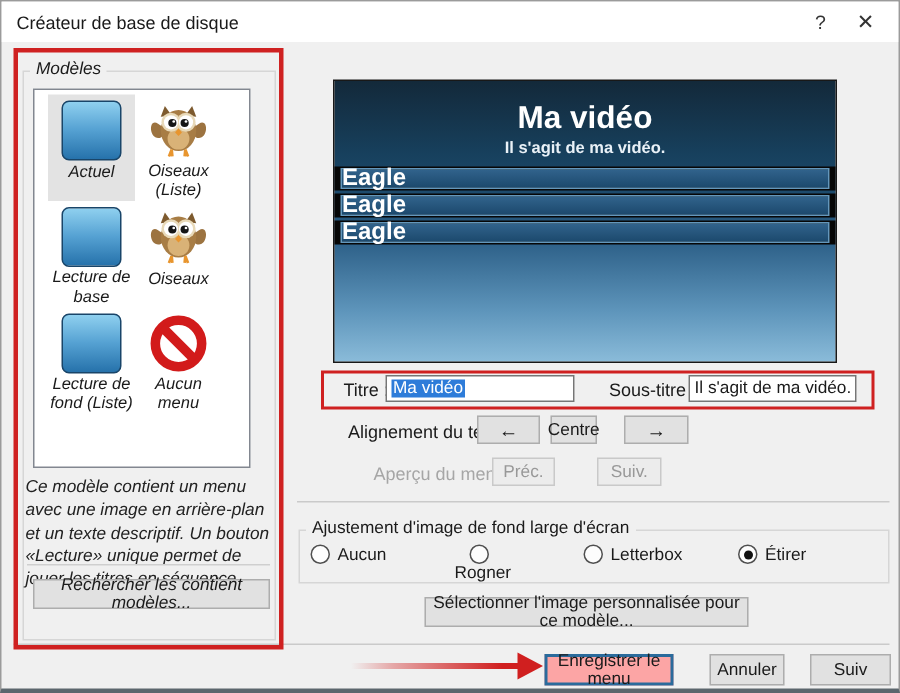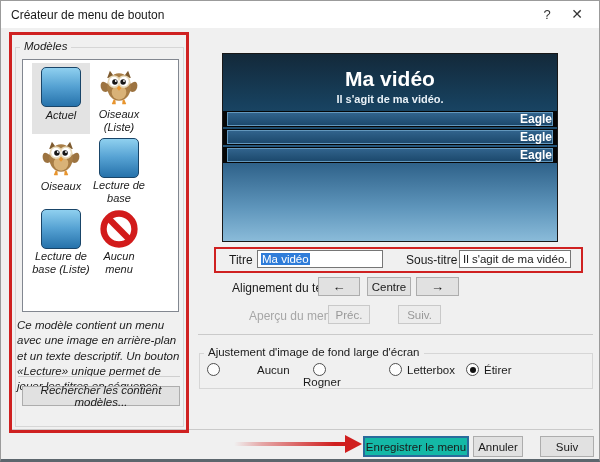--- a/index.html
+++ b/index.html
@@ -30,87 +30,87 @@
   .arrow-head { position:absolute; left:344px; top:434px; width:0; height:0;
     border-top:9px solid transparent; border-bottom:9px solid transparent; border-left:17px solid #d01f1f; }
 
   
   .groupbox { position:absolute; border:1px solid #d6d6d6; }
   .groupbox > .gb-label { position:absolute; top:-8px; left:4px; background:#f0f0f0; padding:0 4px; font-size:11.5px; color:#1a1a1a; white-space:nowrap; }
   .gb-modeles { left:14px; top:46px; width:169px; height:380px;font-style:italic; }
   .gb-widescreen { left:198px; top:352px; width:394px; height:36px; }
 
   
-  .tpl-list { position:absolute; left:6px; top:11px; width:157px; height:253px; background:#ffffff; border:1px solid #828790;
+  .tpl-list { position:absolute; left:6px; top:11px; width:145px; height:253px; background:#ffffff; border:1px solid #828790;
     display:grid; grid-template-columns:58px 58px; grid-auto-rows:71px; padding:3px 0 0 9px; }
   .tpl-item { display:flex; flex-direction:column; align-items:center; padding-top:2px; cursor:default; }
   .tpl-item.selected { background:#e3e3e3; }
   .tpl-icon-wrap { height:44px; display:flex; align-items:center; justify-content:center; }
   .tpl-label { font-size:11px; line-height:1.18; text-align:center; color:#1a1a1a; }
   .tpl-square { width:40px; height:40px; border-radius:5px; border:1px solid #194569;
     background:linear-gradient(180deg,#8fd0ef 0%,#56a2d3 48%,#2672ab 100%); }
 
   .tpl-desc { position:absolute; left:1px; top:270px; width:165px; font-size:11.5px; line-height:1.33; color:#222; }
   .tpl-divider { position:absolute; left:2px; top:328px; width:162px; height:1px; background:#cfcfcf; }
 
   
   .btn { position:absolute; background:#e1e1e1; border:1px solid #adadad; font-family:"Liberation Sans", sans-serif;
     font-size:11.5px; color:#1a1a1a; text-align:center; cursor:default; display:flex; align-items:center; justify-content:center; }
   .btn.disabled { background:#ececec; border-color:#c9c9c9; color:#989898; }
   .btn-search { left:6px; top:338px; width:158px; height:20px; }
-  .btn-save { left:362px; top:435px; width:106px; height:21px; border:2px solid #2a6b9c; background:#14b8a6; }
+  .btn-save { left:362px; top:435px; width:86px; height:21px; border:2px solid #2a6b9c; background:#fca5a5; }
   .btn-cancel { left:472px; top:435px; width:50px; height:21px; }
   .btn-aide { left:539px; top:435px; width:54px; height:21px; }
 
   
   .preview { position:absolute; left:221px; top:52px; width:336px; height:189px; border:1px solid #181818;
     background:linear-gradient(180deg,#13293a 0%, #17405d 26%, #1d4b6d 40%, #2e6189 58%, #5e95bb 82%, #8abbd9 100%); }
   .pv-title { margin-top:13px; text-align:center; font-size:21px; font-weight:bold; color:#ffffff; line-height:24px; }
   .pv-subtitle { margin-top:2px; text-align:center; font-size:11px; font-weight:bold; color:#e9f1f7; line-height:13px; }
   .pv-rows { margin-top:5px; }
   .pv-row { position:relative; height:16px; background:#060606; margin-bottom:2px; }
   .pv-bar { position:absolute; left:4px; right:4px; top:1px; bottom:1px; border:1px solid #6397bc;
     background:linear-gradient(180deg,#31638c 0%, #1c496d 100%);
-    color:#fff; font-size:12px; font-weight:bold; text-align:right; line-height:12px; }
+    color:#fff; font-size:16px; font-weight:bold; text-align:left; line-height:12px; }
 
   
   .lbl { position:absolute; font-size:12px; color:#1a1a1a; white-space:nowrap; }
   .lbl-disabled { color:#a6a6a6; }
   .textbox { position:absolute; height:18px; background:#ffffff; border:1px solid #767676; font-size:11.5px;
     padding:2px 2px 0 3px; white-space:nowrap; overflow:hidden; }
   .tb-titre { left:256px; top:249px; width:126px; }
   .tb-soustitre { left:458px; top:249px; width:112px; }
   .sel-text { background:#2e7cd9; color:#ffffff; padding:0 1px; }
 
   .btn-align-left   { left:317px; top:276px; width:42px; height:19px; font-size:13px; }
-  .btn-align-center { left:366px; top:276px; width:44px; height:19px; }
+  .btn-align-center { left:366px; top:276px; width:31px; height:19px; }
   .btn-align-right  { left:415px; top:276px; width:43px; height:19px; font-size:13px; }
   .btn-prec { left:327px; top:304px; width:42px; height:19px; }
   .btn-suiv { left:397px; top:304px; width:43px; height:19px; }
 
   .sep { position:absolute; height:1px; background:#cacaca; }
   .sep-1 { left:197px; top:333px; width:395px; }
   .sep-2 { left:8px; top:428px; width:584px; }
 
   
   .radio-opt { position:absolute; top:9px; display:flex; align-items:center; cursor:default; }
   .radio { width:13px; height:13px; border:1px solid #4f4f4f; border-radius:50%; background:#fdfdfd; position:relative; flex:0 0 auto; }
   .radio.checked::after { content:""; position:absolute; left:2.5px; top:2.5px; width:6px; height:6px; border-radius:50%; background:#111; }
   .radio-label { margin-left:5px; font-size:11.5px; }
-  .ro-0 { left:7px;gap:32px; } .ro-1 { left:98px;flex-direction:column; } .ro-2 { left:189px; } .ro-3 { left:266px; }
+  .ro-0 { left:7px; } .ro-1 { left:98px;flex-direction:column; } .ro-2 { left:189px; } .ro-3 { left:292px; }
 
   .btn-custom { left:282px; top:397px; width:216px; height:20px; }
 </style>
 </head>
 <body>
 
 <div class="window">
 
   <div class="titlebar">
-    <span class="title">Créateur de menu de bouton</span>
+    <span class="title">Créateur de base de disque</span>
     <span class="tb-btn tb-help">?</span>
     <span class="tb-btn tb-close">✕</span>
   </div>
 
   <div class="groupbox gb-modeles">
     <span class="gb-label">Modèles</span>
 
     <div class="tpl-list">
 
       <div class="tpl-item selected">
@@ -139,20 +139,27 @@
               <circle cx="27.5" cy="15.4" r="1" fill="#ffffff"></circle>
             <path d="M22 20.5 L19.5 23.5 L22 26 L24.5 23.5 Z" fill="#e8952e"></path>
             <path d="M17 36 L15 41 M17 36 L17.5 41 M27 36 L29 41 M27 36 L26.5 41" stroke="#e8952e" stroke-width="2"></path>
           </svg>
         </span>
         <span class="tpl-label">Oiseaux (Liste)</span>
       </div>
 
       <div class="tpl-item">
         <span class="tpl-icon-wrap">
+            <span class="tpl-square"></span>
+          </span>
+        <span class="tpl-label">Lecture de base</span>
+      </div>
+
+      <div class="tpl-item">
+        <span class="tpl-icon-wrap">
           <svg width="40" height="40" viewBox="0 0 44 44">
             <path d="M7 17 C1 13 0 24 5 27 C9 29 12 25 13 21 Z" fill="#9c7340"></path>
             <path d="M37 17 C43 13 44 24 39 27 C35 29 32 25 31 21 Z" fill="#9c7340"></path>
             <path d="M12 4 L17 11 L9 12 Z" fill="#7d5a2e"></path>
             <path d="M32 4 L27 11 L35 12 Z" fill="#7d5a2e"></path>
             <ellipse cx="22" cy="22" rx="13" ry="15" fill="#a87d45"></ellipse>
             <ellipse cx="22" cy="28" rx="8" ry="8" fill="#d9b277"></ellipse>
             <circle cx="16.5" cy="16" r="7" fill="#e8d9b8"></circle>
               <circle cx="27.5" cy="16" r="7" fill="#e8d9b8"></circle>
             <circle cx="16.5" cy="16" r="5.2" fill="#ffffff"></circle>
@@ -165,28 +172,21 @@
             <path d="M17 36 L15 41 M17 36 L17.5 41 M27 36 L29 41 M27 36 L26.5 41" stroke="#e8952e" stroke-width="2"></path>
           </svg>
         </span>
         <span class="tpl-label">Oiseaux</span>
       </div>
 
       <div class="tpl-item">
         <span class="tpl-icon-wrap">
             <span class="tpl-square"></span>
           </span>
-        <span class="tpl-label">Lecture de base</span>
-      </div>
-
-      <div class="tpl-item">
-        <span class="tpl-icon-wrap">
-            <span class="tpl-square"></span>
-          </span>
-        <span class="tpl-label">Lecture de base (Liste)</span>
+        <span class="tpl-label">Lecture de fond (Liste)</span>
       </div>
 
       <div class="tpl-item">
         <span class="tpl-icon-wrap">
           <svg width="40" height="40" viewBox="0 0 44 44">
             <circle cx="22" cy="22" r="17" fill="none" stroke="#d21b1b" stroke-width="7"></circle>
             <rect x="5" y="18.5" width="34" height="7" fill="#d21b1b" transform="rotate(45 22 22)"></rect>
           </svg>
         </span>
         <span class="tpl-label">Aucun menu</span>
@@ -250,20 +250,21 @@
     <div class="radio-opt ro-2">
       <span class="radio"></span>
       <span class="radio-label">Letterbox</span>
     </div>
     <div class="radio-opt ro-3">
       <span class="radio checked"></span>
       <span class="radio-label">Étirer</span>
     </div>
   </div>
 
+  <div class="btn btn-custom">Sélectionner l'image personnalisée pour ce modèle...</div>
 
   <div class="sep sep-2"></div>
 
   <div class="btn btn-save">Enregistrer le menu</div>
   <div class="btn btn-cancel">Annuler</div>
   <div class="btn btn-aide">Suiv</div>
 
   <div class="anno-rect anno-rect-1"></div>
   <div class="anno-rect anno-rect-2"></div>
   <div class="arrow-tail"></div>

